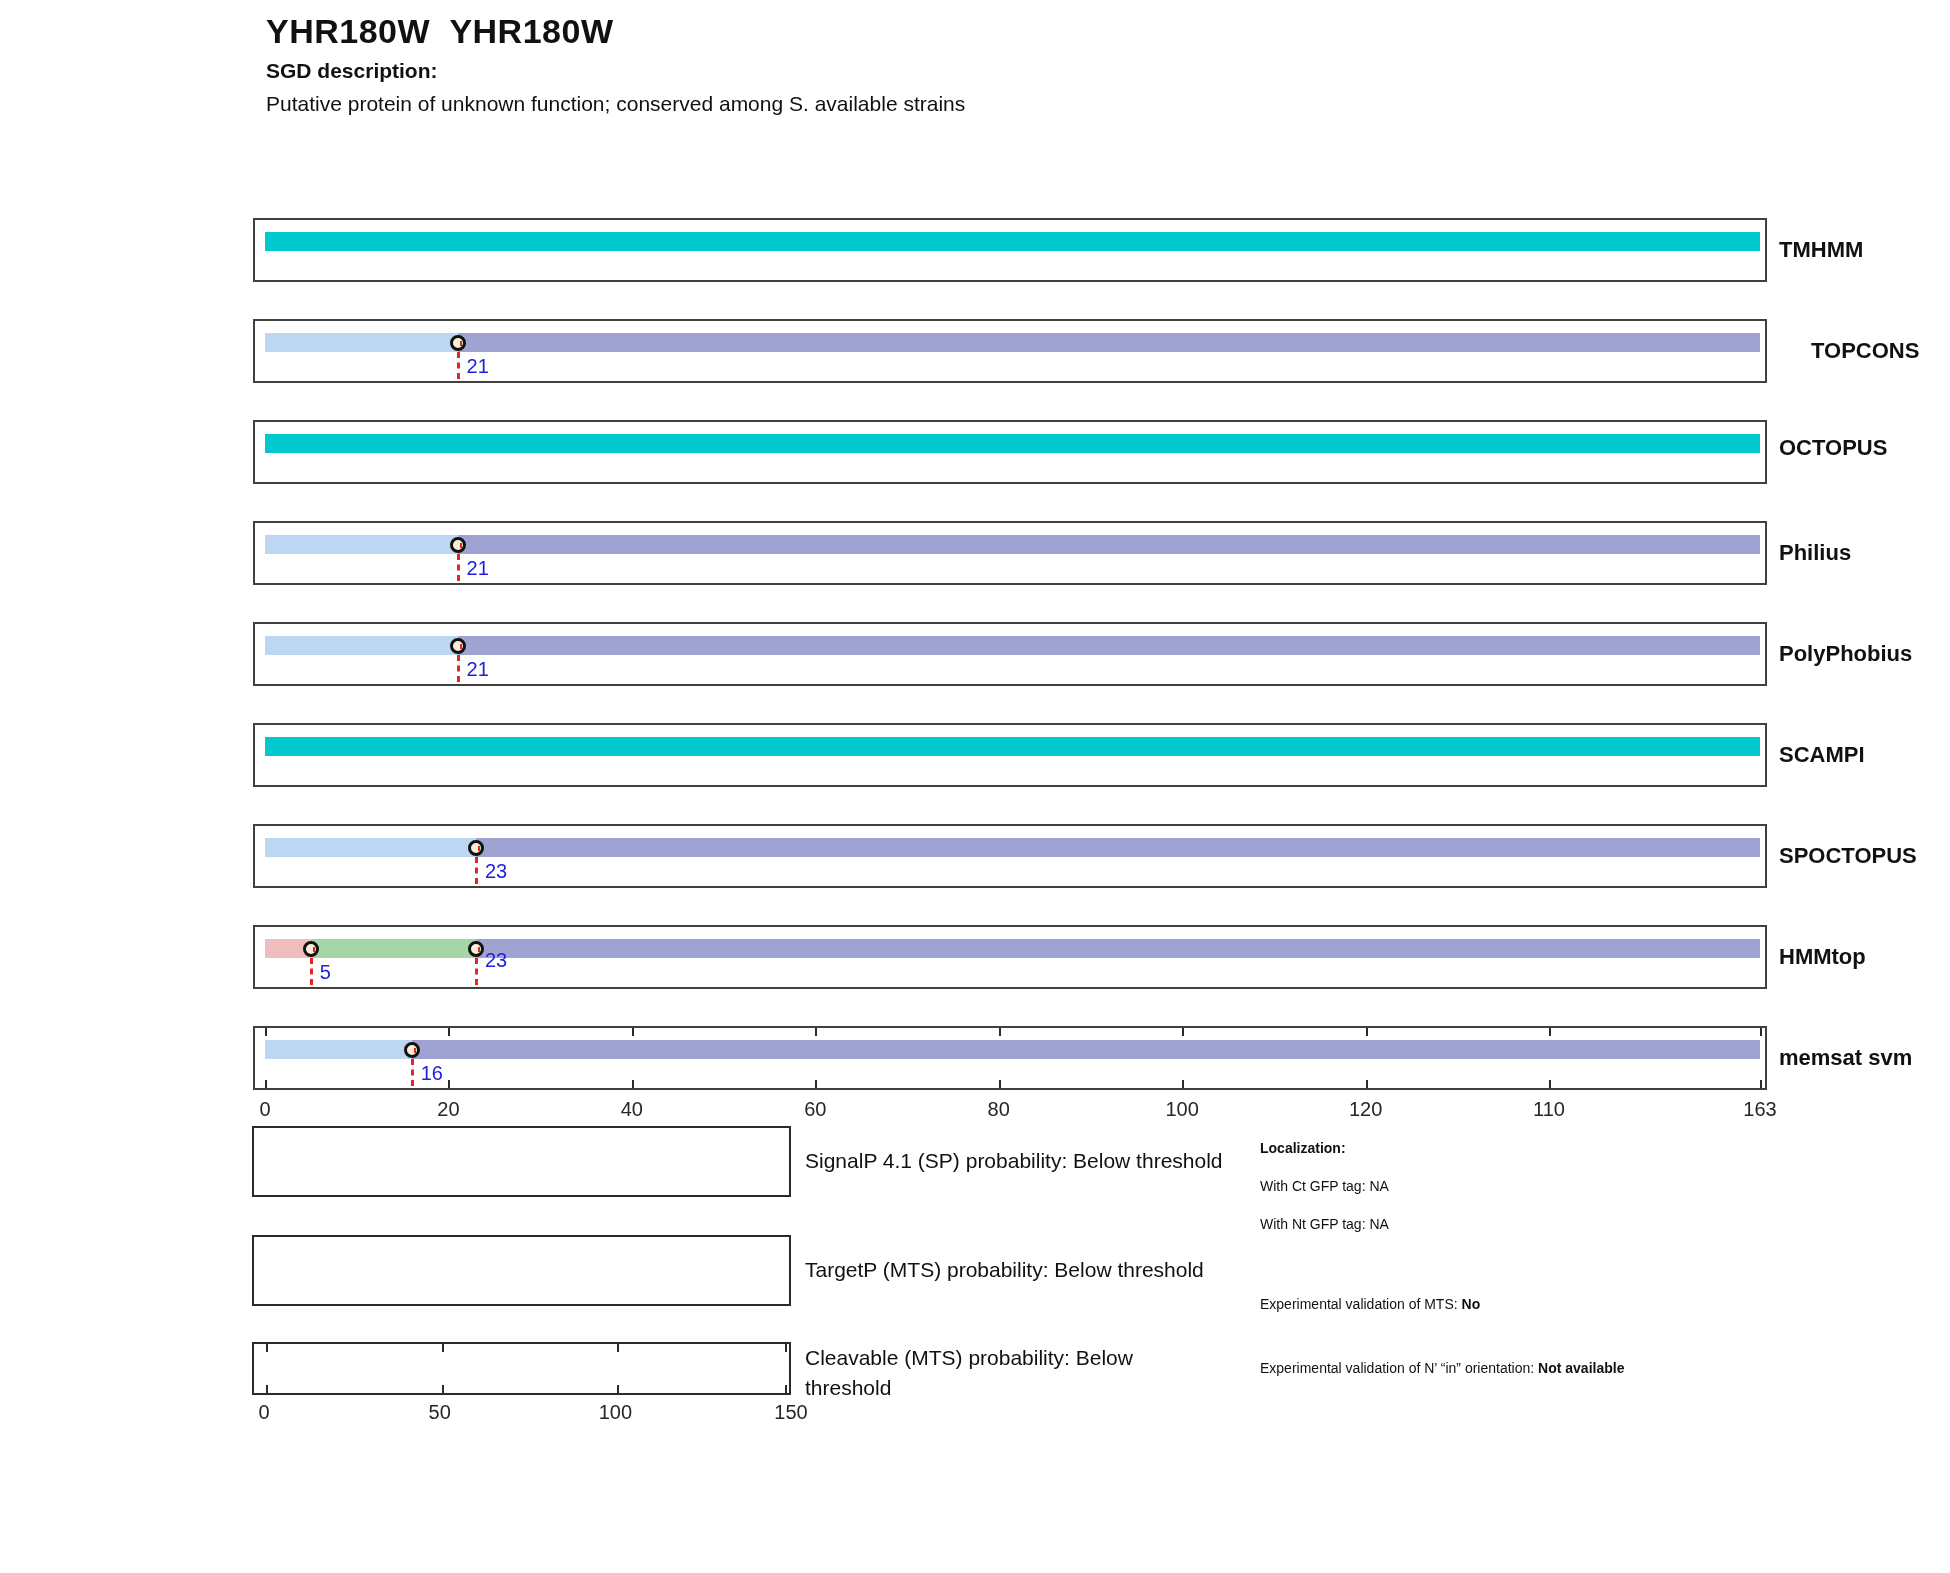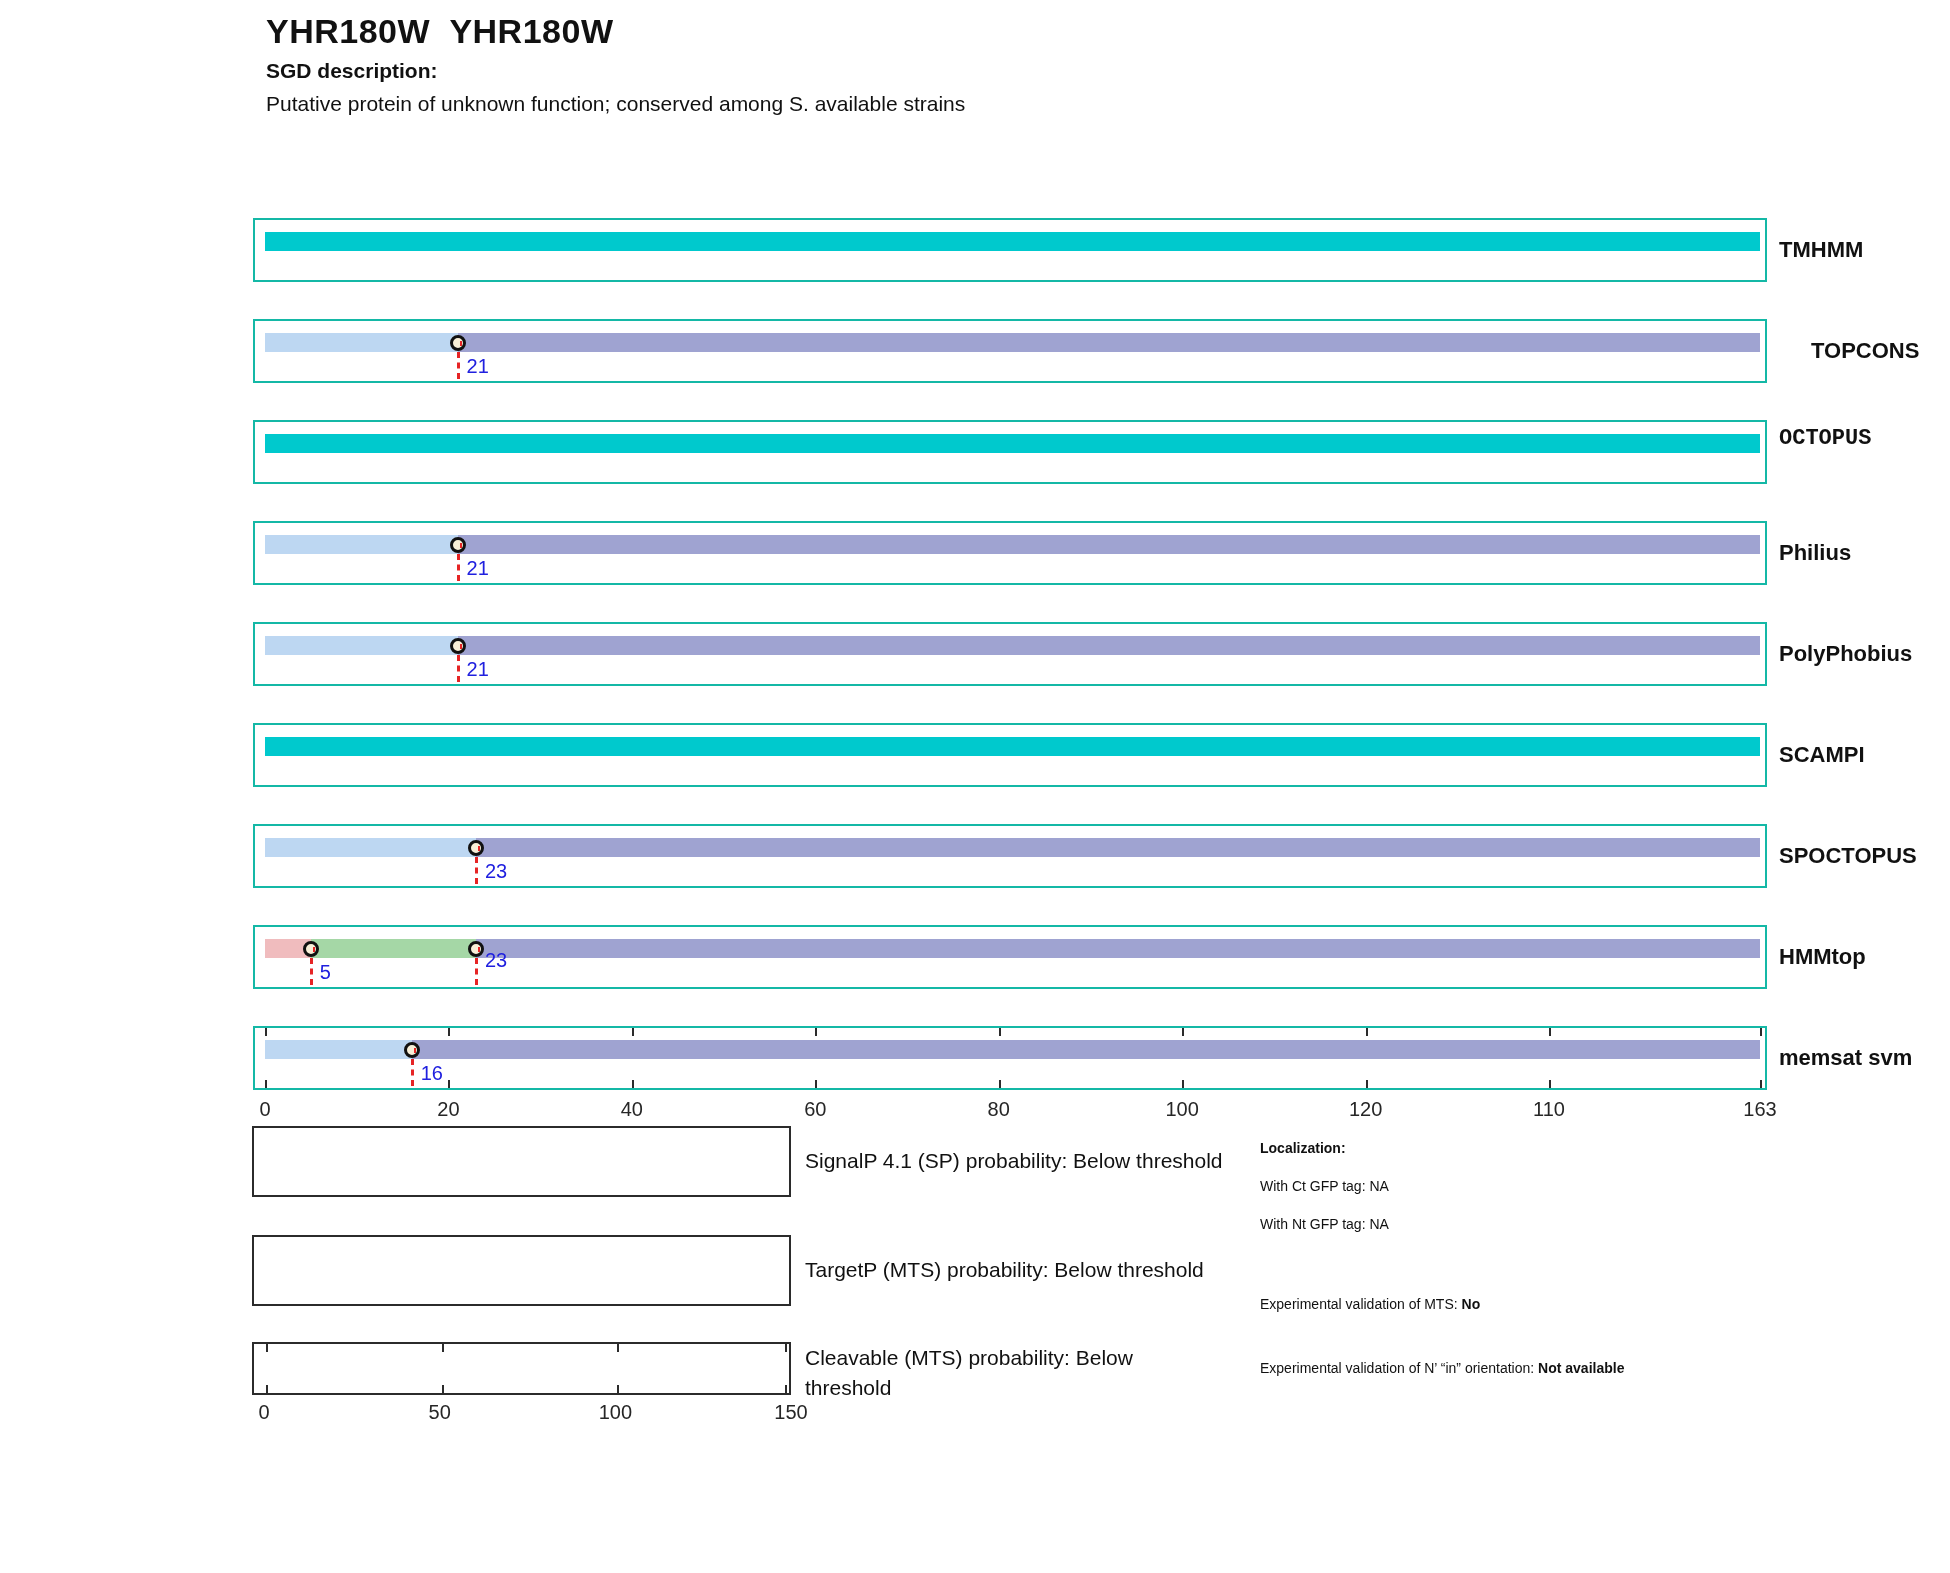--- a/index.html
+++ b/index.html
@@ -12,21 +12,21 @@
   #title{left:266px;top:12px;font-size:34px;font-weight:bold;white-space:pre;letter-spacing:.5px;}
   #sgd-label{left:266px;top:59px;font-size:21px;font-weight:bold;}
   #sgd-desc{left:266px;top:92px;font-size:21px;}
 
   
   #legend{left:1322px;top:8px;}
   #legend-title{font-size:26px;font-weight:bold;margin-bottom:6px;}
   .legend-item{font-size:26px;font-weight:bold;line-height:37px;white-space:nowrap;}
 
   
-  .track-box{position:absolute;left:253px;width:1514px;height:64px;border:2px solid #14b8a6;background:#fff;box-sizing:border-box;overflow:hidden;}
+  .track-box{position:absolute;left:253px;width:1514px;height:64px;border:2px solid #404040;background:#fff;box-sizing:border-box;overflow:hidden;}
   .seg{position:absolute;top:12px;height:19px;}
   .tickmark{position:absolute;width:2px;height:8px;background:#2b2b2b;}
   .marker-line{position:absolute;width:0;border-left:3px dashed #e62425;}
   .marker-circle{position:absolute;width:10px;height:10px;border:3px solid #111;border-radius:50%;background:#f8efd8;}
   .marker-reddash{position:absolute;width:2px;height:5px;background:#e62425;left:7px;top:3px;}
   .marker-label{position:absolute;font-size:20px;color:#2020df;}
   .track-label{position:absolute;left:1779px;width:165px;height:64px;display:flex;align-items:center;font-size:22px;font-weight:bold;white-space:nowrap;}
 
   .axis-label{position:absolute;width:64px;text-align:center;font-size:20px;color:#262626;}
 
@@ -66,21 +66,21 @@
         <div class="marker-line" style="left: 201.607px; top: 31px; height: 27px;"></div>
         <div class="marker-circle" style="left: 194.607px; top: 13.5px;">
           <div class="marker-reddash"></div>
         </div>
         <div class="marker-label" style="left: 211.607px; bottom: 3px;">21</div>
       </div>
       <div class="track-label" style="top: 319px; margin-left: 32px;">TOPCONS</div>
       <div class="track-box" style="top: 420px;">
         <div class="seg" style="left: 10px; width: 1495px; background: rgb(0, 201, 205);"></div>
       </div>
-      <div class="track-label" style="top: 406px; font-family: Liberation Mono, monospace;">OCTOPUS</div>
+      <div class="track-label" style="top: 416px;">OCTOPUS</div>
       <div class="track-box" style="top: 521px;">
         <div class="seg" style="left: 10px; width: 192.607px; background: rgb(189, 215, 242);"></div>
         <div class="seg" style="left: 202.607px; width: 1302.39px; background: rgb(159, 163, 209);"></div>
         <div class="marker-line" style="left: 201.607px; top: 31px; height: 27px;"></div>
         <div class="marker-circle" style="left: 194.607px; top: 13.5px;">
           <div class="marker-reddash"></div>
         </div>
         <div class="marker-label" style="left: 211.607px; bottom: 3px;">21</div>
       </div>
       <div class="track-label" style="top: 521px;">Philius</div>

